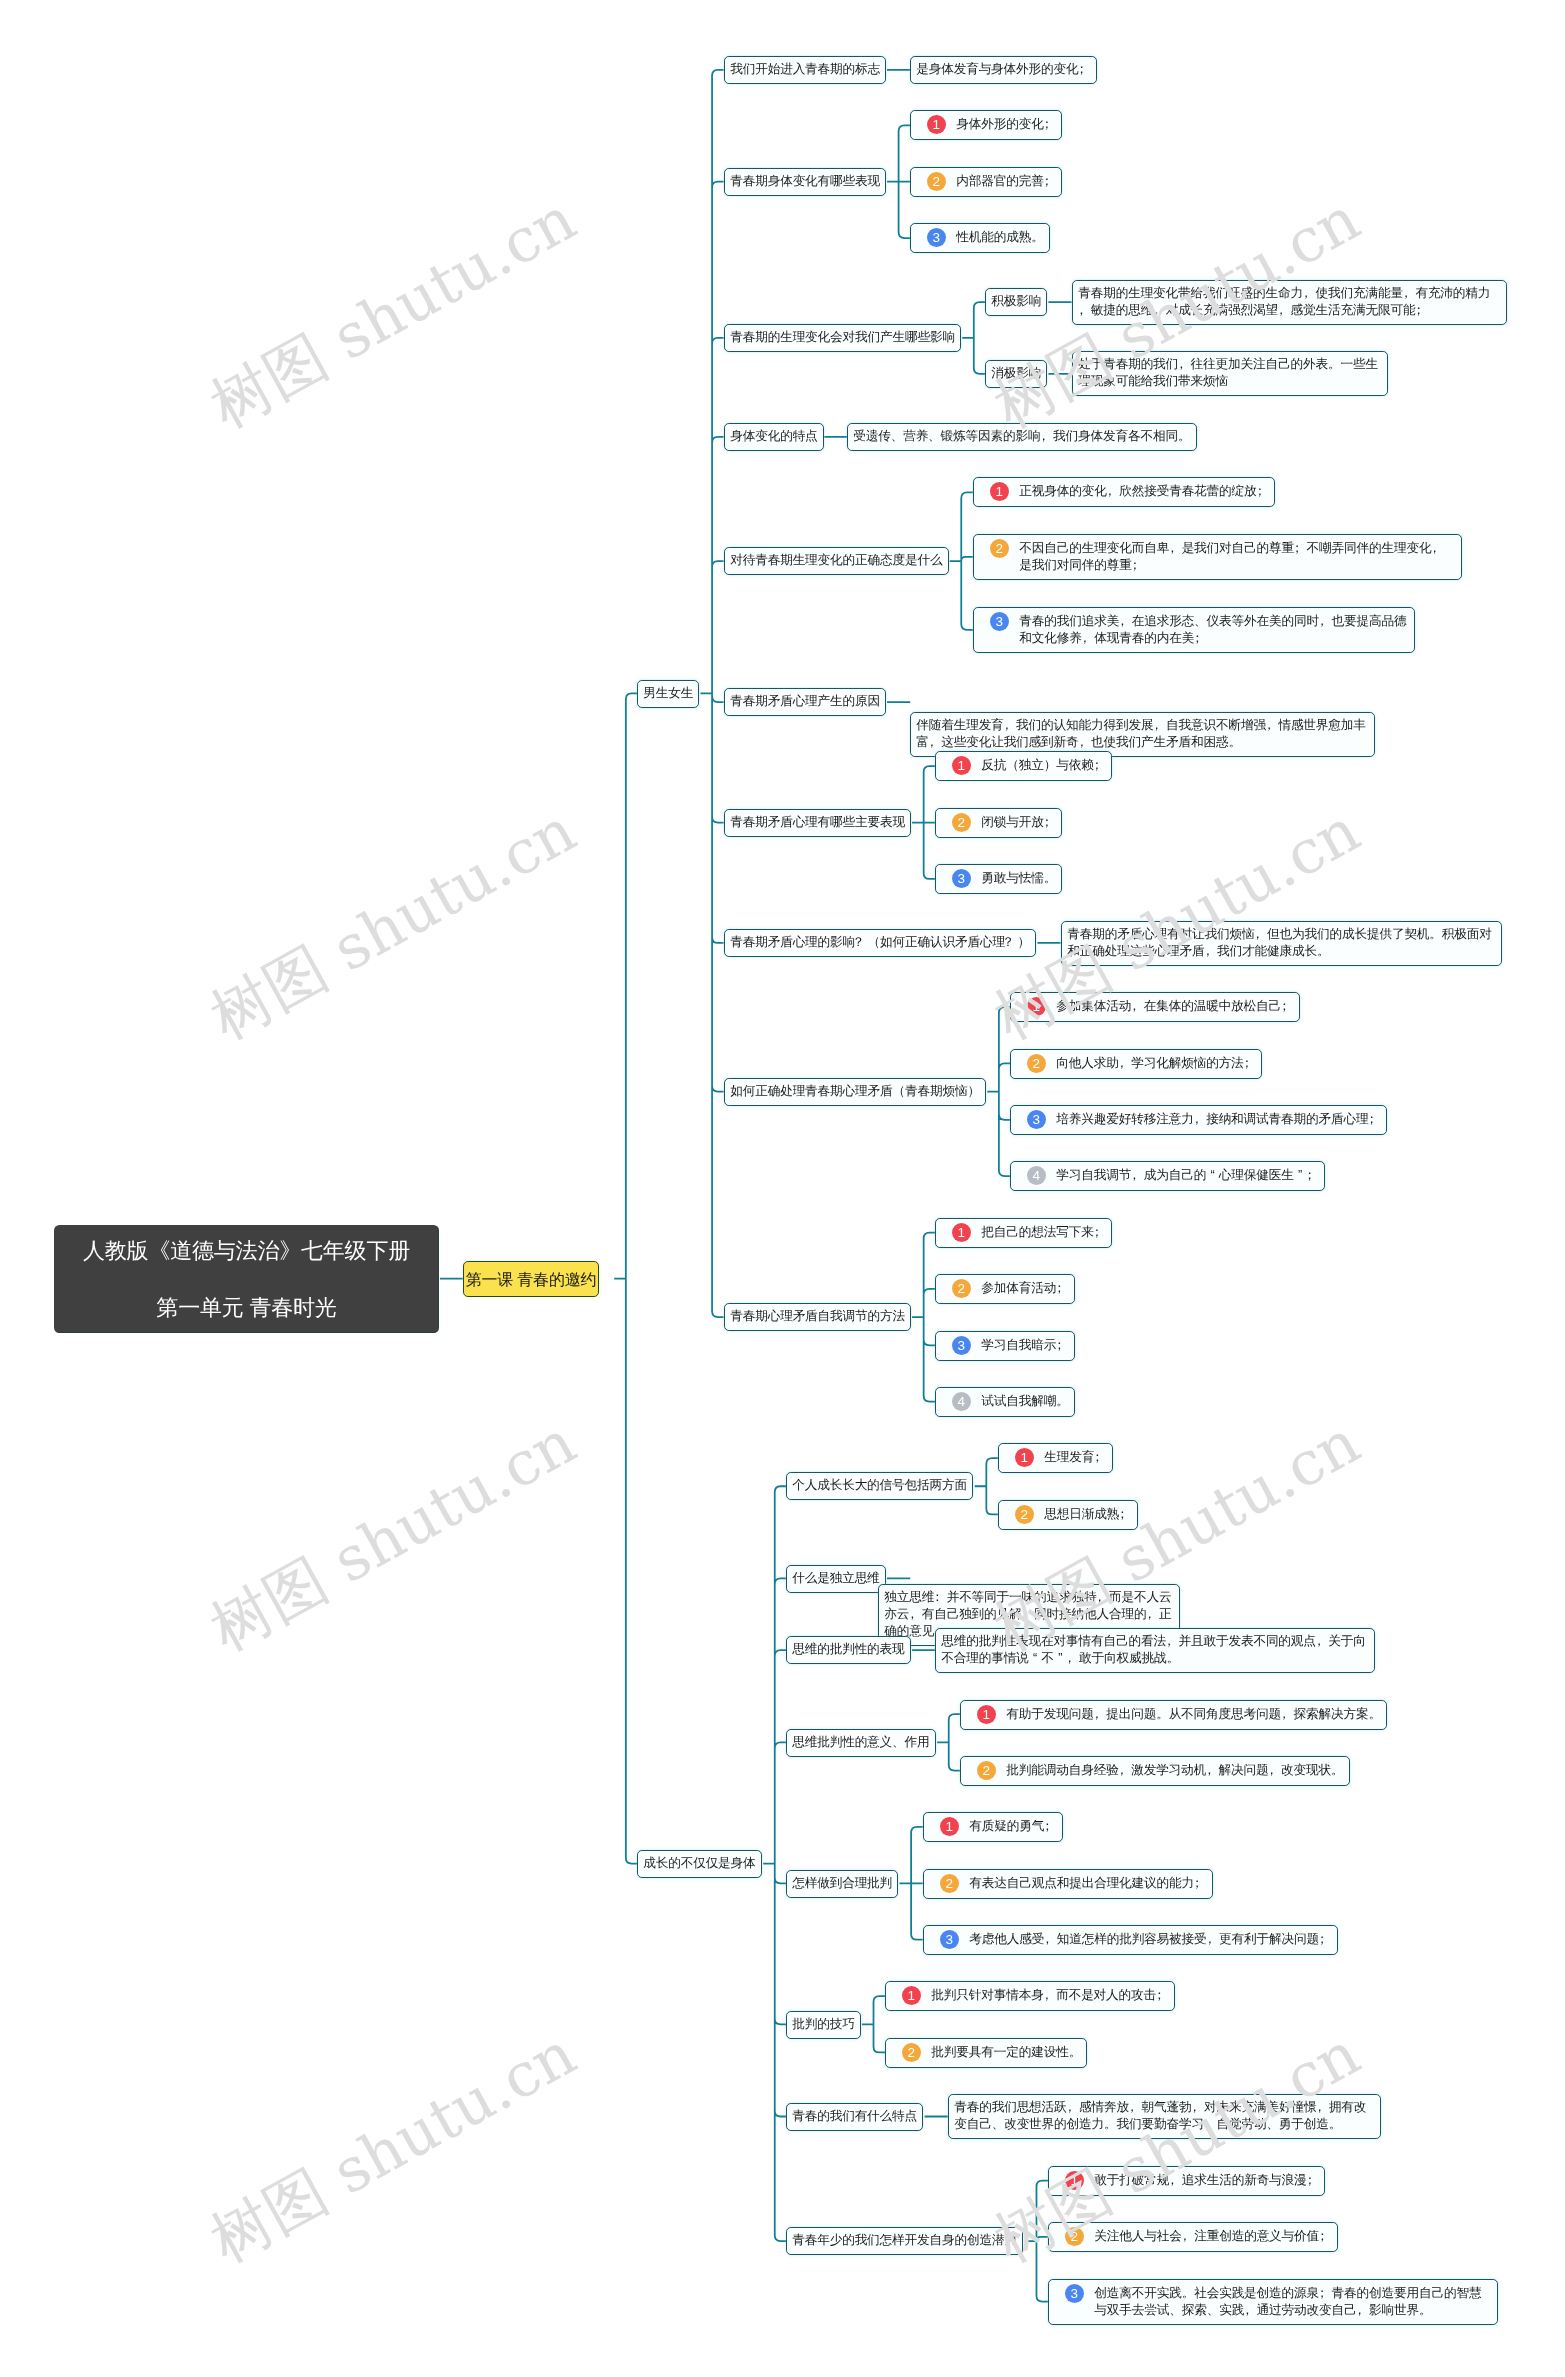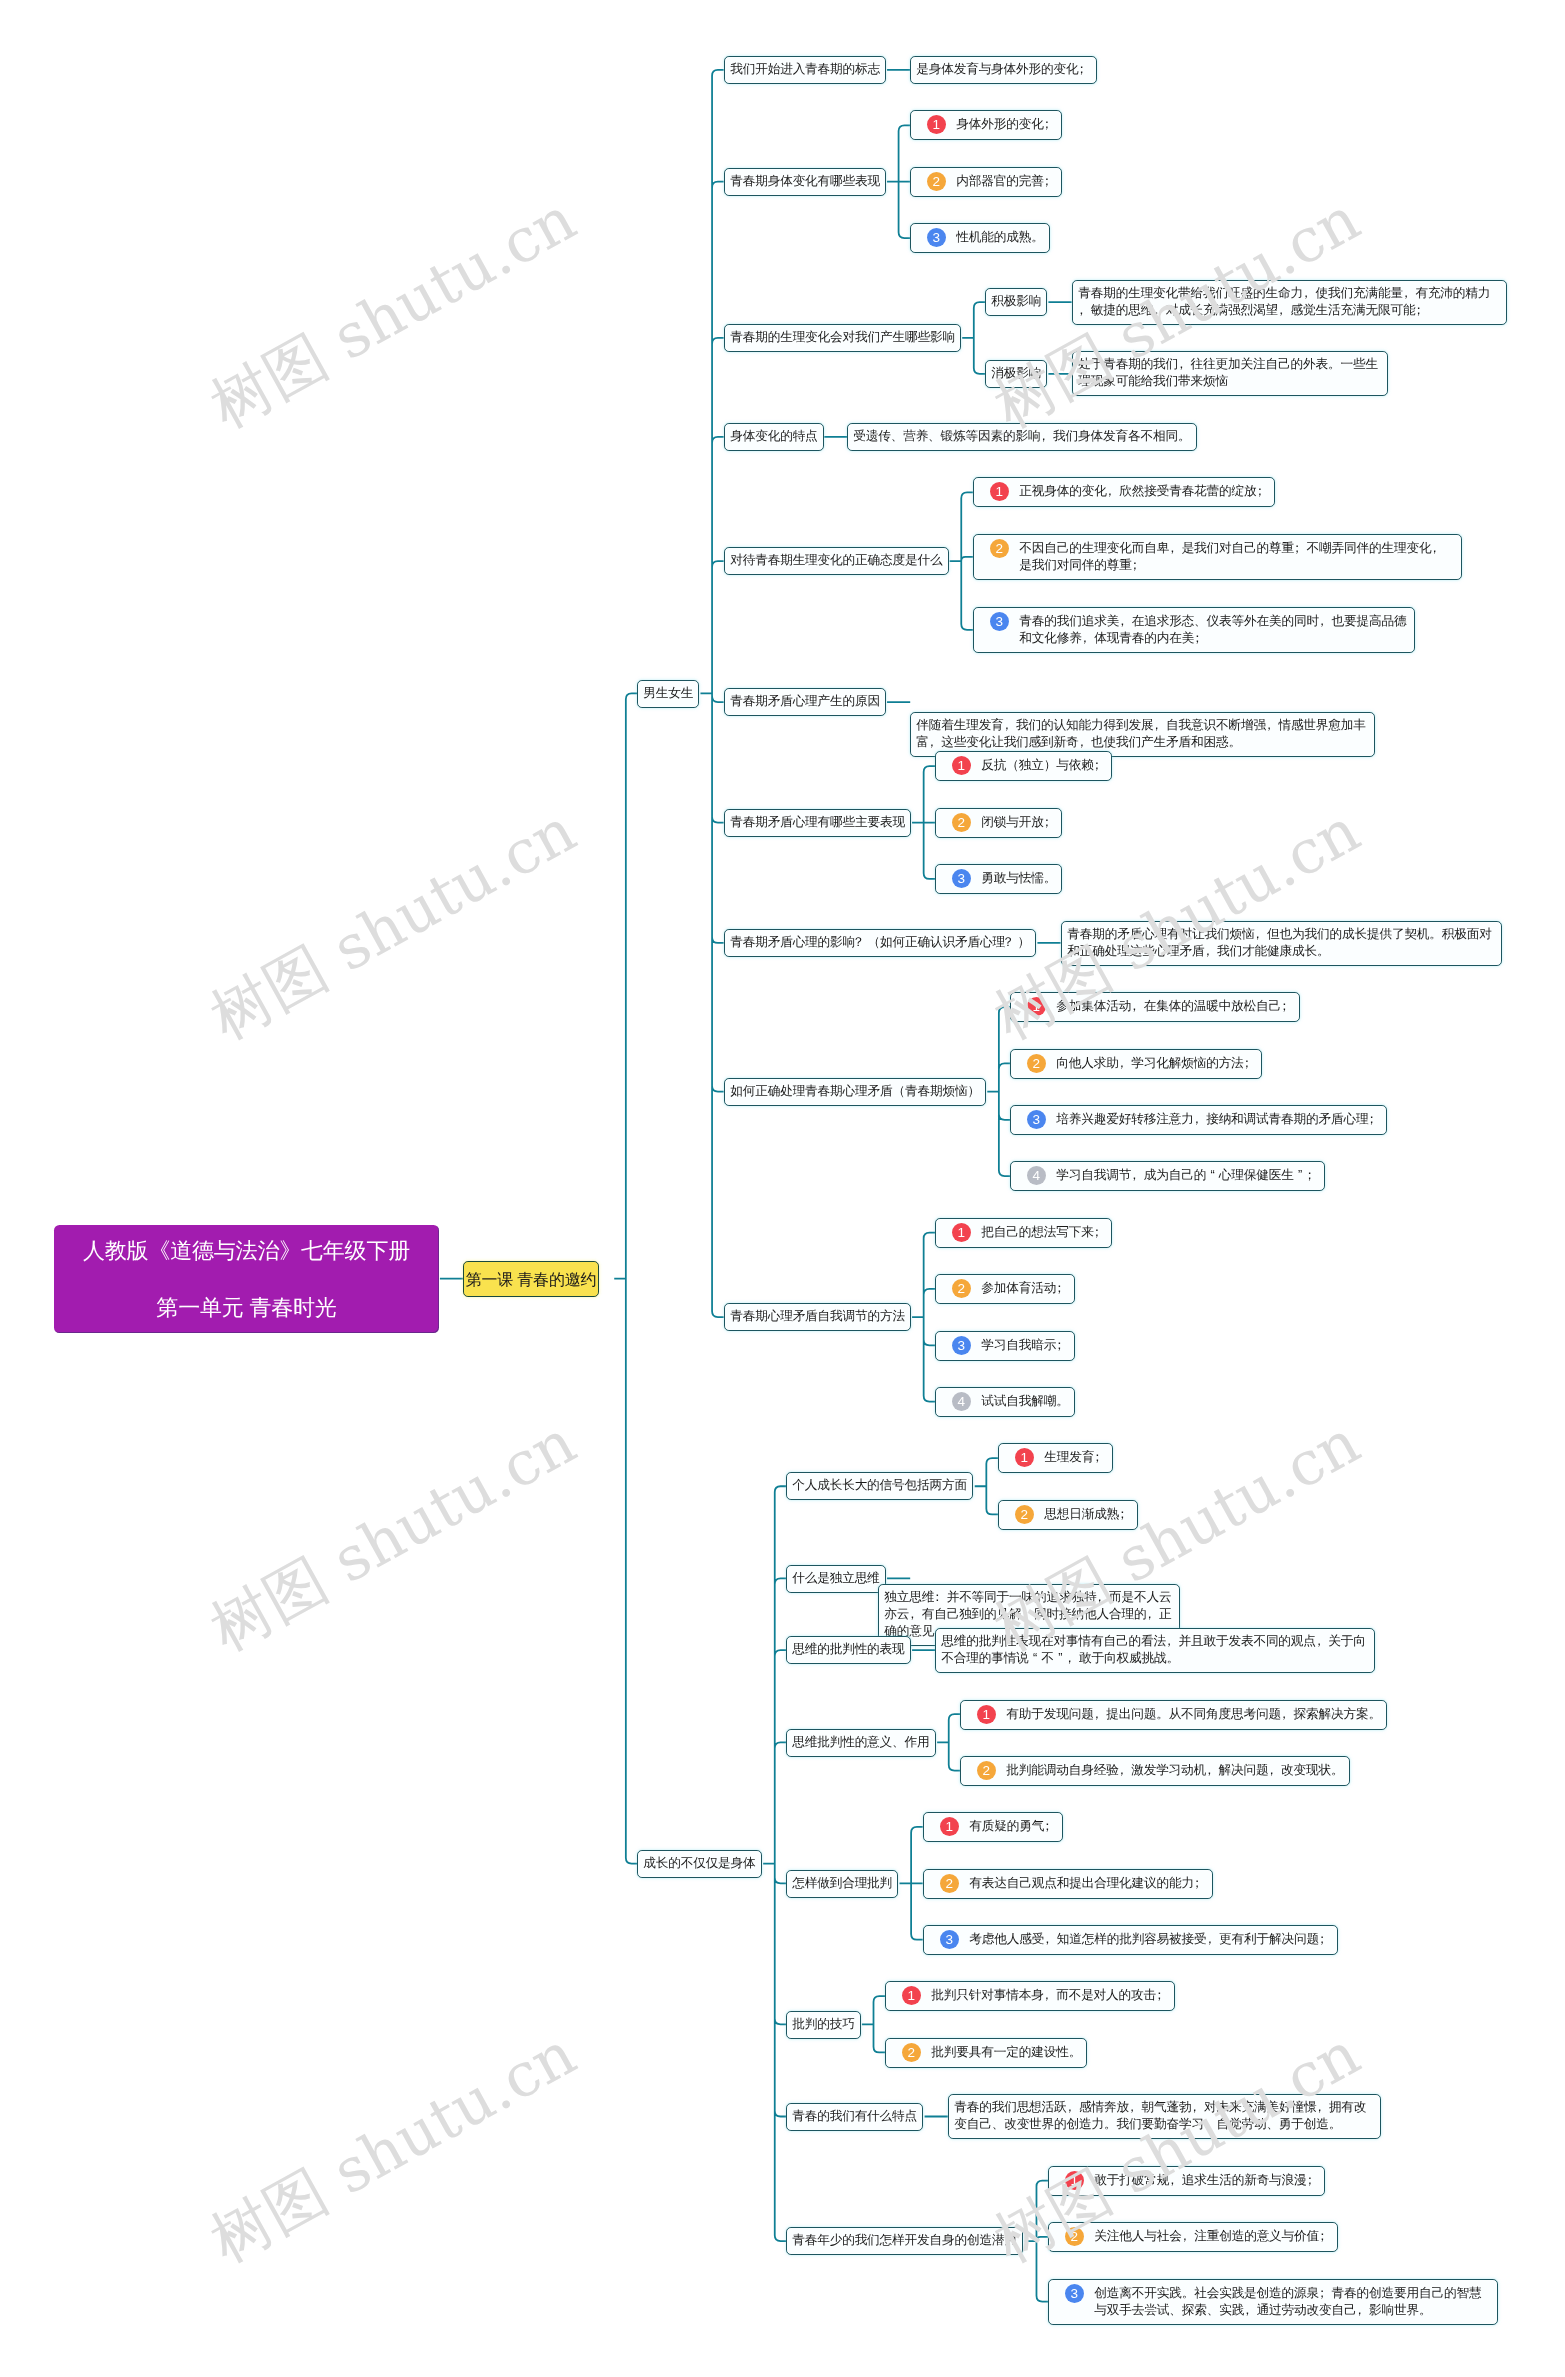--- a/index.html
+++ b/index.html
@@ -32,21 +32,21 @@
   .b2{background:#f5a73a;}
   .b3{background:#4a86ef;}
   .b4{background:#b8bcc5;}
   .txt{flex:1 1 auto;}
   .node.lvl1 .txt{flex:0 0 auto;}
   .fw{display:inline-block;width:12.7px;text-align:center;}
   .pn{display:inline-block;width:12.7px;text-indent:-3.2px;letter-spacing:0;margin-right:-0.2px;}
   #wm{position:absolute;left:0;top:0;width:1566px;height:2377px;pointer-events:none;}
 </style>
 <style>.node{border-color:#1d555f;background:#fbfeff;color:#1a1a1a;}
-  .node.root{background:#a21caf;color:#ffffff;}
+  .node.root{background:#404040;color:#ffffff;}
   .node.lvl1{background:#f9e24e;border-color:#1a4a3e;color:#1a1a1a;}
   .b1{background:#f2424e;}.b2{background:#f5a73a;}
   .b3{background:#4a86ef;}.b4{background:#b8bcc5;}</style></head>
 <body>
 
 <div id="stage">
   <svg id="links" viewBox="0 0 2560 3887" width="1566" height="2377">
       <path d="M719 2090.7624999999994H757 M1004 2090.7624999999994H1023 M1023 2090.7624999999994V1143.5000000000002Q1023 1134.0000000000002 1032.5 1134.0000000000002H1042 M1023 2090.7624999999994V3038.0249999999987Q1023 3047.5249999999987 1032.5 3047.5249999999987H1042 M1145 1134.0000000000002H1164 M1164 1134.0000000000002V123.7Q1164 114.2 1173.5 114.2H1183 M1164 1134.0000000000002V306.6Q1164 297.1 1173.5 297.1H1183 M1164 1134.0000000000002V562.1Q1164 552.6 1173.5 552.6H1183 M1164 1134.0000000000002V723.9000000000001Q1164 714.4000000000001 1173.5 714.4000000000001H1183 M1164 1134.0000000000002V927.0500000000002Q1164 917.5500000000002 1173.5 917.5500000000002H1183 M1164 1134.0000000000002V1138.7000000000003Q1164 1148.2000000000003 1173.5 1148.2000000000003H1183 M1164 1134.0000000000002V1335.6000000000004Q1164 1345.1000000000004 1173.5 1345.1000000000004H1183 M1164 1134.0000000000002V1532.5000000000005Q1164 1542.0000000000005 1173.5 1542.0000000000005H1183 M1164 1134.0000000000002V1775.5000000000007Q1164 1785.0000000000007 1173.5 1785.0000000000007H1183 M1164 1134.0000000000002V2144.3Q1164 2153.8 1173.5 2153.8H1183 M1450 114.2H1488 M1450 297.1H1469 M1469 297.1V214.4Q1469 204.9 1478.5 204.9H1488 M1469 297.1H1488 M1469 297.1V379.8Q1469 389.3 1478.5 389.3H1488 M1573 552.6H1592 M1592 552.6V503.5Q1592 494 1601.5 494H1611 M1592 552.6V601.7Q1592 611.2 1601.5 611.2H1611 M1714 494H1752 M1714 611.2H1752 M1347.5 714.4000000000001H1385.5 M1552.5 917.5500000000002H1571.5 M1571.5 917.5500000000002V814.6000000000001Q1571.5 805.1000000000001 1581 805.1000000000001H1590.5 M1571.5 917.5500000000002V917.5500000000002Q1571.5 910.8000000000002 1578.25 910.8000000000002H1590.5 M1571.5 917.5500000000002V1020.5000000000002Q1571.5 1030.0000000000002 1581 1030.0000000000002H1590.5 M1450 1148.2000000000003H1488 M1491 1345.1000000000004H1510 M1510 1345.1000000000004V1262.4000000000003Q1510 1252.9000000000003 1519.5 1252.9000000000003H1529 M1510 1345.1000000000004H1529 M1510 1345.1000000000004V1427.8000000000004Q1510 1437.3000000000004 1519.5 1437.3000000000004H1529 M1696 1542.0000000000005H1734 M1614 1785.0000000000007H1633 M1633 1785.0000000000007V1656.2000000000005Q1633 1646.7000000000005 1642.5 1646.7000000000005H1652 M1633 1785.0000000000007V1748.4000000000005Q1633 1738.9000000000005 1642.5 1738.9000000000005H1652 M1633 1785.0000000000007V1821.6000000000006Q1633 1831.1000000000006 1642.5 1831.1000000000006H1652 M1633 1785.0000000000007V1913.8000000000006Q1633 1923.3000000000006 1642.5 1923.3000000000006H1652 M1491 2153.8H1510 M1510 2153.8V2025.0000000000007Q1510 2015.5000000000007 1519.5 2015.5000000000007H1529 M1510 2153.8V2117.2000000000007Q1510 2107.7000000000007 1519.5 2107.7000000000007H1529 M1510 2153.8V2190.4000000000005Q1510 2199.9000000000005 1519.5 2199.9000000000005H1529 M1510 2153.8V2282.6000000000004Q1510 2292.1000000000004 1519.5 2292.1000000000004H1529 M1247.5 3047.5249999999987H1266.5 M1266.5 3047.5249999999987V2439.9Q1266.5 2430.4 1276 2430.4H1285.5 M1266.5 3047.5249999999987V2590.7Q1266.5 2581.2 1276 2581.2H1285.5 M1266.5 3047.5249999999987V2707.8999999999996Q1266.5 2698.3999999999996 1276 2698.3999999999996H1285.5 M1266.5 3047.5249999999987V2858.6999999999994Q1266.5 2849.1999999999994 1276 2849.1999999999994H1285.5 M1266.5 3047.5249999999987V3070.199999999999Q1266.5 3079.699999999999 1276 3079.699999999999H1285.5 M1266.5 3047.5249999999987V3300.6999999999985Q1266.5 3310.1999999999985 1276 3310.1999999999985H1285.5 M1266.5 3047.5249999999987V3451.499999999998Q1266.5 3460.999999999998 1276 3460.999999999998H1285.5 M1266.5 3047.5249999999987V3655.149999999998Q1266.5 3664.649999999998 1276 3664.649999999998H1285.5 M1593.5 2430.4H1612.5 M1612.5 2430.4V2393.8Q1612.5 2384.3 1622 2384.3H1631.5 M1612.5 2430.4V2467Q1612.5 2476.5 1622 2476.5H1631.5 M1450 2581.2H1488 M1491 2698.3999999999996H1529 M1532 2849.1999999999994H1551 M1551 2849.1999999999994V2812.5999999999995Q1551 2803.0999999999995 1560.5 2803.0999999999995H1570 M1551 2849.1999999999994V2885.7999999999993Q1551 2895.2999999999993 1560.5 2895.2999999999993H1570 M1470.5 3079.699999999999H1489.5 M1489.5 3079.699999999999V2996.999999999999Q1489.5 2987.499999999999 1499 2987.499999999999H1508.5 M1489.5 3079.699999999999H1508.5 M1489.5 3079.699999999999V3162.3999999999987Q1489.5 3171.8999999999987 1499 3171.8999999999987H1508.5 M1409 3310.1999999999985H1428 M1428 3310.1999999999985V3273.5999999999985Q1428 3264.0999999999985 1437.5 3264.0999999999985H1447 M1428 3310.1999999999985V3346.7999999999984Q1428 3356.2999999999984 1437.5 3356.2999999999984H1447 M1511.5 3460.999999999998H1549.5 M1675.5 3664.649999999998H1694.5 M1694.5 3664.649999999998V3575.199999999998Q1694.5 3565.699999999998 1704 3565.699999999998H1713.5 M1694.5 3664.649999999998V3664.649999999998Q1694.5 3657.899999999998 1701.25 3657.899999999998H1713.5 M1694.5 3664.649999999998V3754.0999999999976Q1694.5 3763.5999999999976 1704 3763.5999999999976H1713.5" fill="none" stroke="#0f7f94" stroke-width="2.9" stroke-linecap="butt"></path>
     </svg>
   <div id="nodes">

